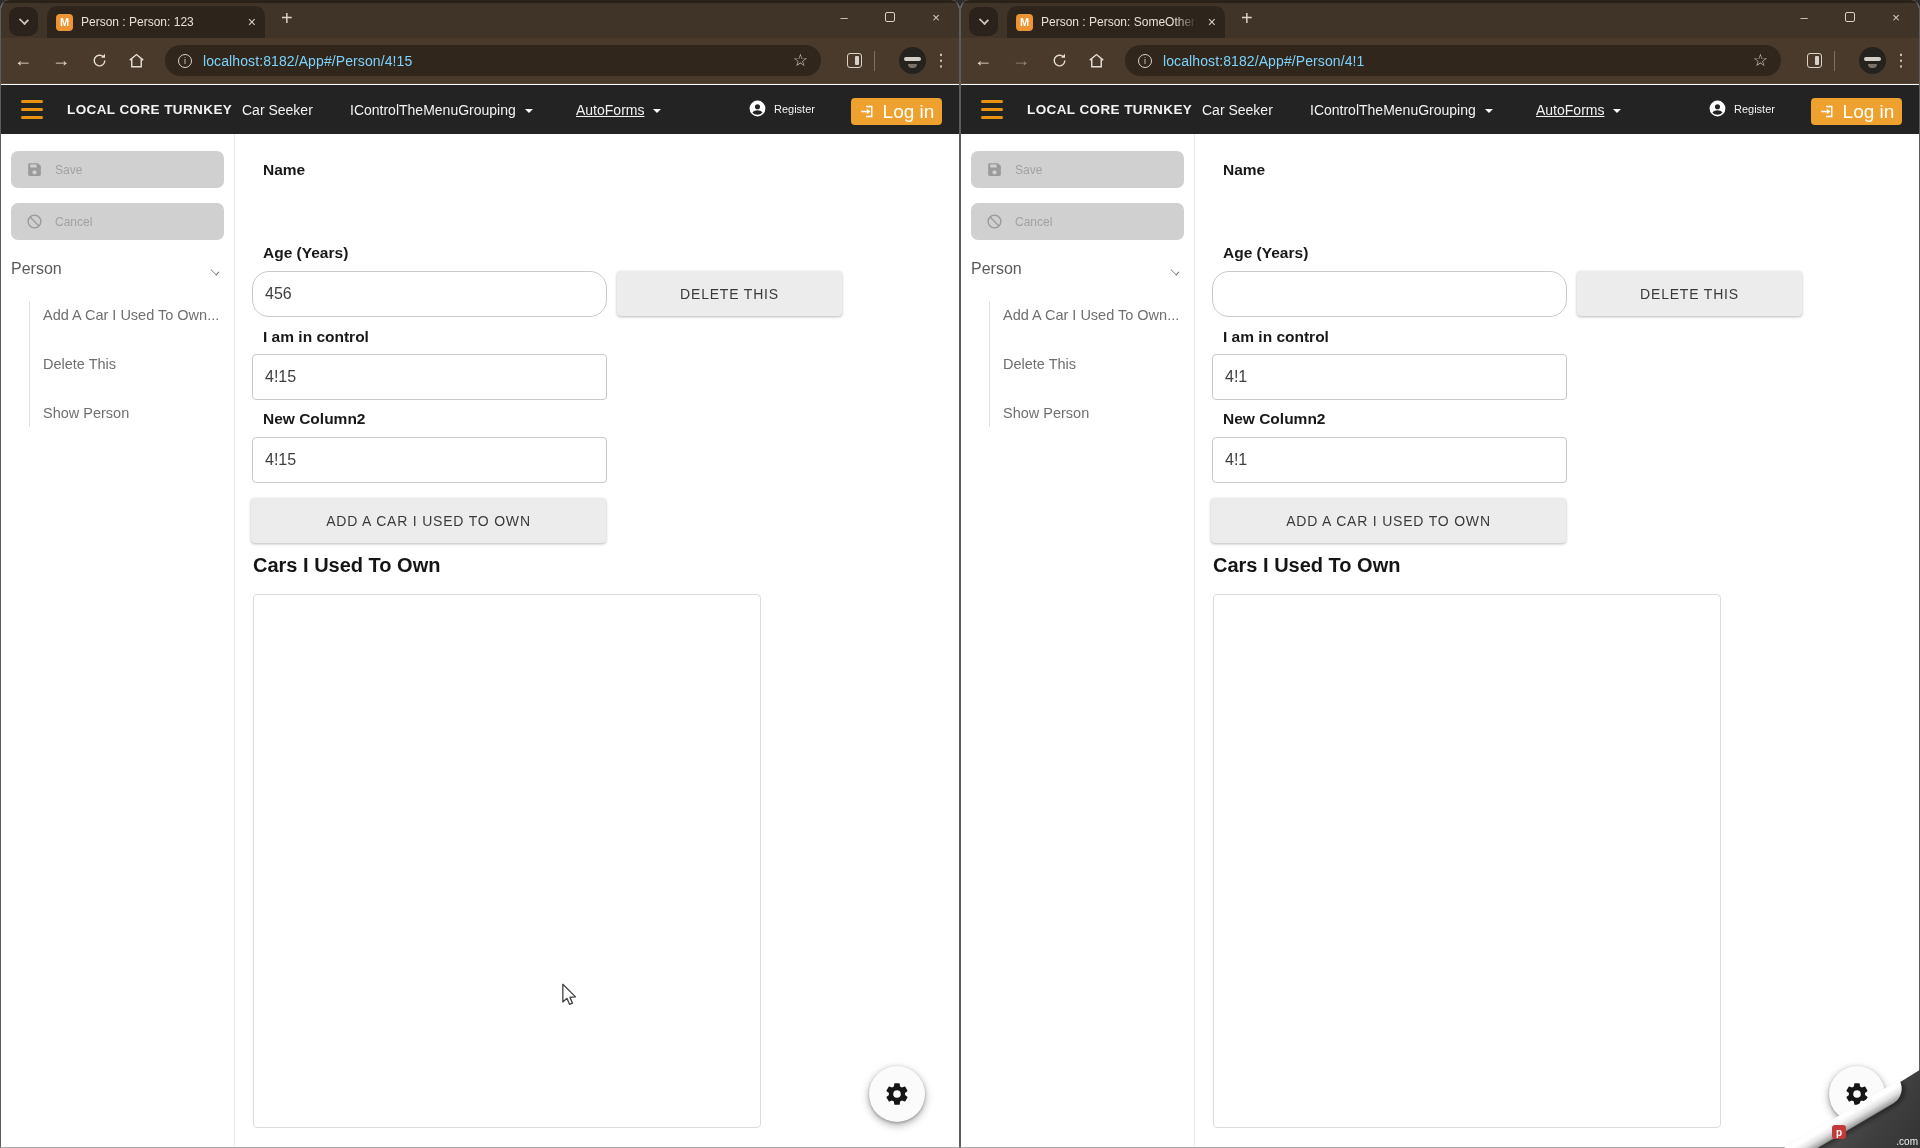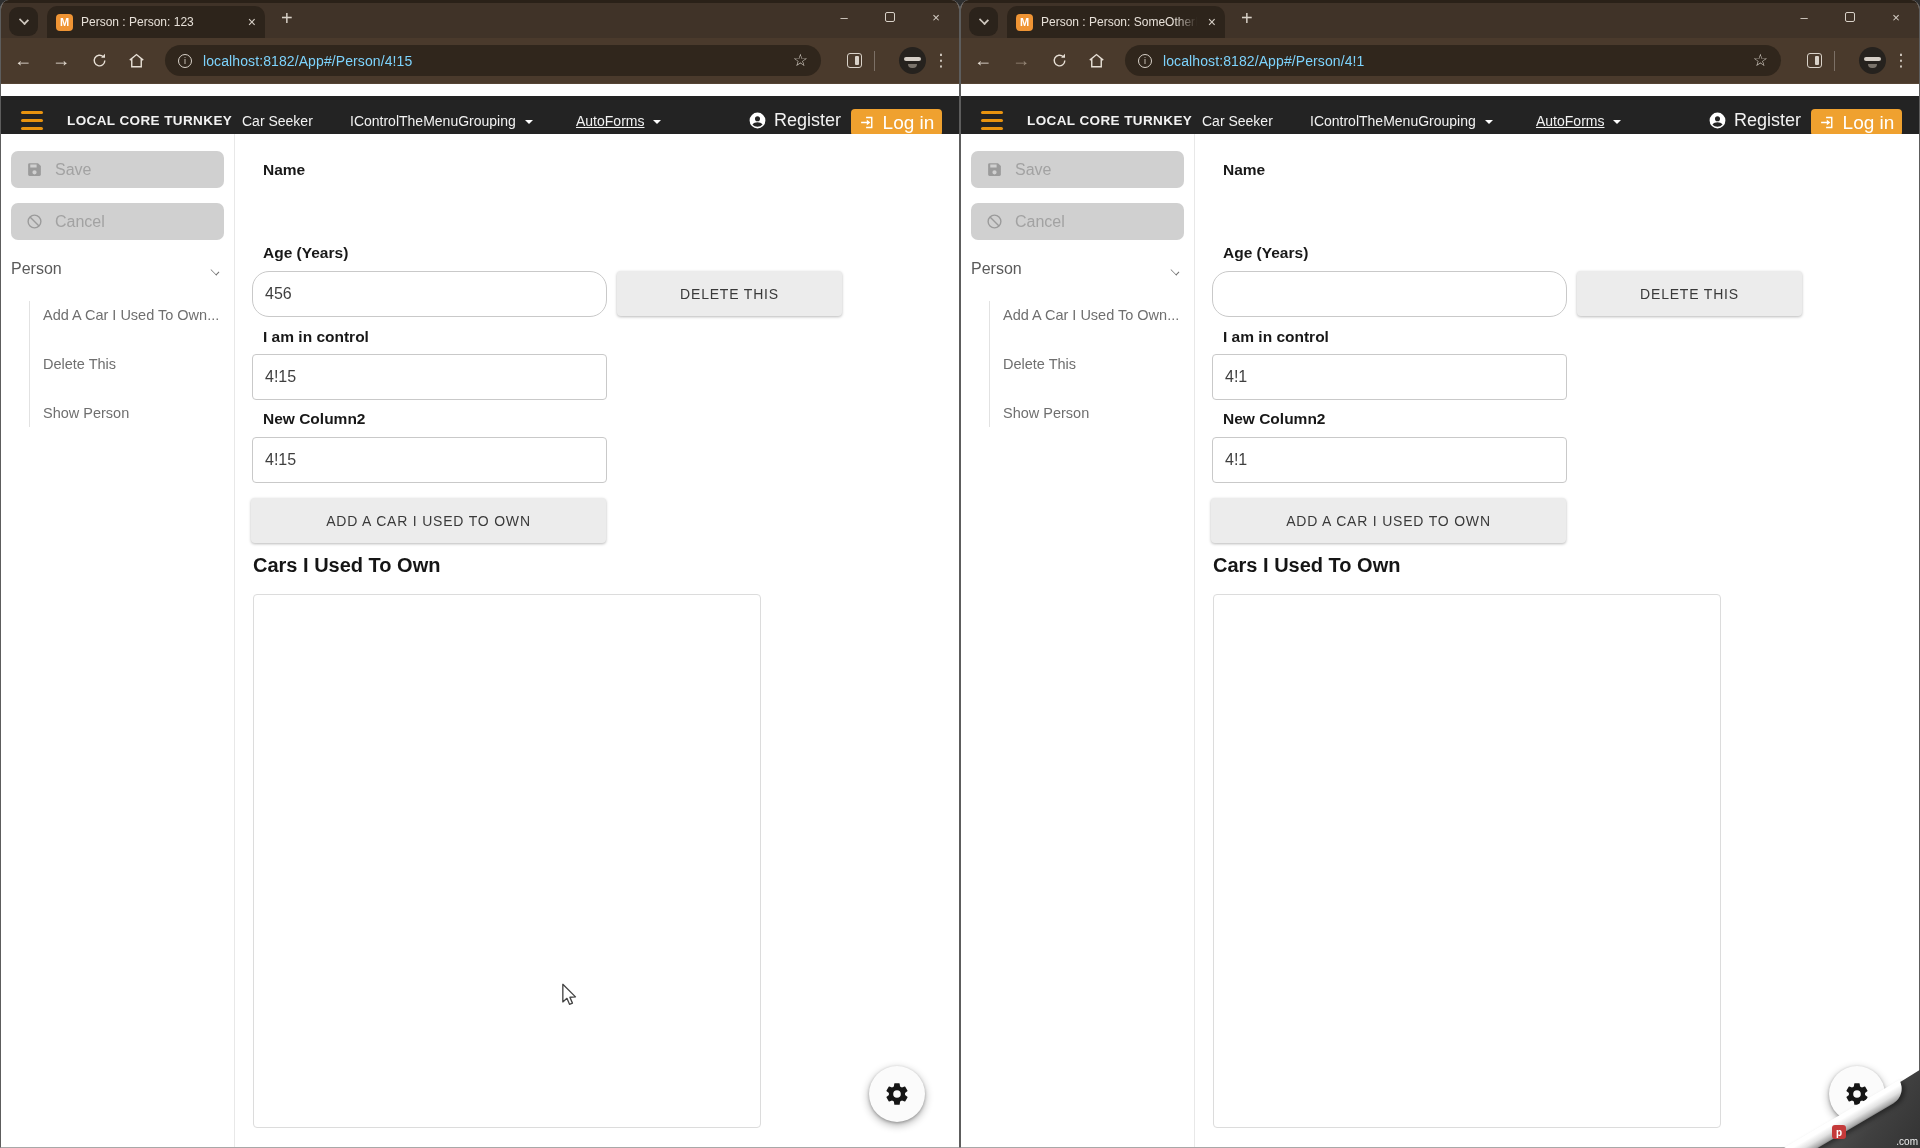--- a/index.html
+++ b/index.html
@@ -33,37 +33,37 @@
   .star { margin-left: auto; font-size: 17px; color: #d9d2c9; }
   .ext-ic { position: absolute; right: 97px; top: 15px; width: 15px; height: 15px; border: 1.5px solid #d9d2c9; border-radius: 3px; }
   .ext-ic::after { content: ""; position: absolute; right: 2px; top: 2px; bottom: 2px; width: 4px; background: #d9d2c9; border-radius: 1px; }
   .tb-sep { position: absolute; right: 84px; top: 13px; height: 20px; width: 1px; background: rgba(255,255,255,.28); }
   .avatar { position: absolute; right: 33px; top: 9px; width: 27px; height: 27px; border-radius: 50%; background: #26221e; overflow: hidden; }
   .avatar i { position: absolute; left: 5px; top: 10px; width: 17px; height: 4px; border-radius: 2px; background: #d5cec6; }
   .avatar b { position: absolute; left: 9px; top: 17px; width: 9px; height: 4px; border-radius: 0 0 6px 6px; background: #7a736a; }
   .kebab { position: absolute; right: 6px; top: 0; height: 45px; width: 24px; display: flex; align-items: center; justify-content: center; color: #d9d2c9; font-size: 17px; }
 
   
-  .navbar { position: absolute; top: 85px; left: 0; right: 0; height: 49px; background: #232323; color: #f2f2f2; margin-top: 11px; }
+  .navbar { position: absolute; top: 85px; left: 0; right: 0; height: 49px; background: #232323; color: #f2f2f2; }
   .burger { position: absolute; left: 20px; top: 15px; width: 22px; height: 19px; display: flex; flex-direction: column; justify-content: space-between; }
   .burger i { display: block; height: 3px; border-radius: 1.5px; background: #e8930f; }
   .brand { position: absolute; left: 66px; top: 17px; font-size: 13.5px; font-weight: 700; letter-spacing: .4px; white-space: nowrap; }
   .nav-item { position: absolute; top: 17px; font-size: 14px; font-weight: 400; white-space: nowrap; display: flex; align-items: center; }
   .ni-cs { left: 241px; } .ni-ictmg { left: 349px; } .ni-af { left: 575px; text-decoration: underline; }
   .caret { width: 0; height: 0; border-left: 4.5px solid transparent; border-right: 4.5px solid transparent; border-top: 4.5px solid #fff; margin-left: 9px; margin-top: 2px; }
   .register { position: absolute; left: 747px; top: 14px; display: flex; align-items: center; }
   .register svg { margin-right: 7px; }
-  .register span { font-size: 18px; text-align: right; }
+  .register span { font-size: 11px; text-align: right; }
   .login-btn { position: absolute; left: 850px; top: 13px; width: 91px; height: 27px; background: #efa12f; border-radius: 4px; display: flex; align-items: center; justify-content: center; color: #fff; font-size: 19px; }
   .login-btn svg { margin-right: 7px; }
 
   
   .content { position: absolute; top: 134px; left: 0; right: 0; bottom: 0; background: #fff; }
   .side-divider { position: absolute; left: 233px; top: 0; bottom: 0; width: 1px; background: #e8e8e8; }
-  .btn-gray { position: absolute; left: 10px; width: 213px; height: 37px; border-radius: 7px; background: #d0d0d0; color: #a2a2a2; display: flex; align-items: center; font-size: 16px; font-weight: 500; }
+  .btn-gray { position: absolute; left: 10px; width: 213px; height: 37px; border-radius: 7px; background: #d0d0d0; color: #a2a2a2; display: flex; align-items: center; font-size: 12px; font-weight: 500; }
   .btn-gray svg { margin: 0 12px 0 15px; flex: none; }
   .bg-save { top: 17px; } .bg-cancel { top: 69px; }
   .section-hdr { position: absolute; left: 10px; top: 126px; font-size: 16px; color: #5b5b5b; }
   .section-caret { position: absolute; left: 210px; top: 133px; width: 8px; height: 8px; border-right: 1.5px solid #6e6e6e; border-bottom: 1.5px solid #6e6e6e; transform: rotate(45deg) scale(1,.55); }
   .indent-line { position: absolute; left: 28px; top: 167px; height: 126px; width: 1px; background: #e2e2e2; }
   .side-item { position: absolute; left: 42px; font-size: 14.5px; color: #6f6f6f; white-space: nowrap; }
   .si-0 { top: 173px; } .si-1 { top: 222px; } .si-2 { top: 271px; }
 
   .form-label { position: absolute; left: 262px; font-size: 15.5px; font-weight: 700; color: #181818; }
   .fl-name { top: 27px; } .fl-age { top: 110px; } .fl-control { top: 194px; } .fl-col2 { top: 276px; }

